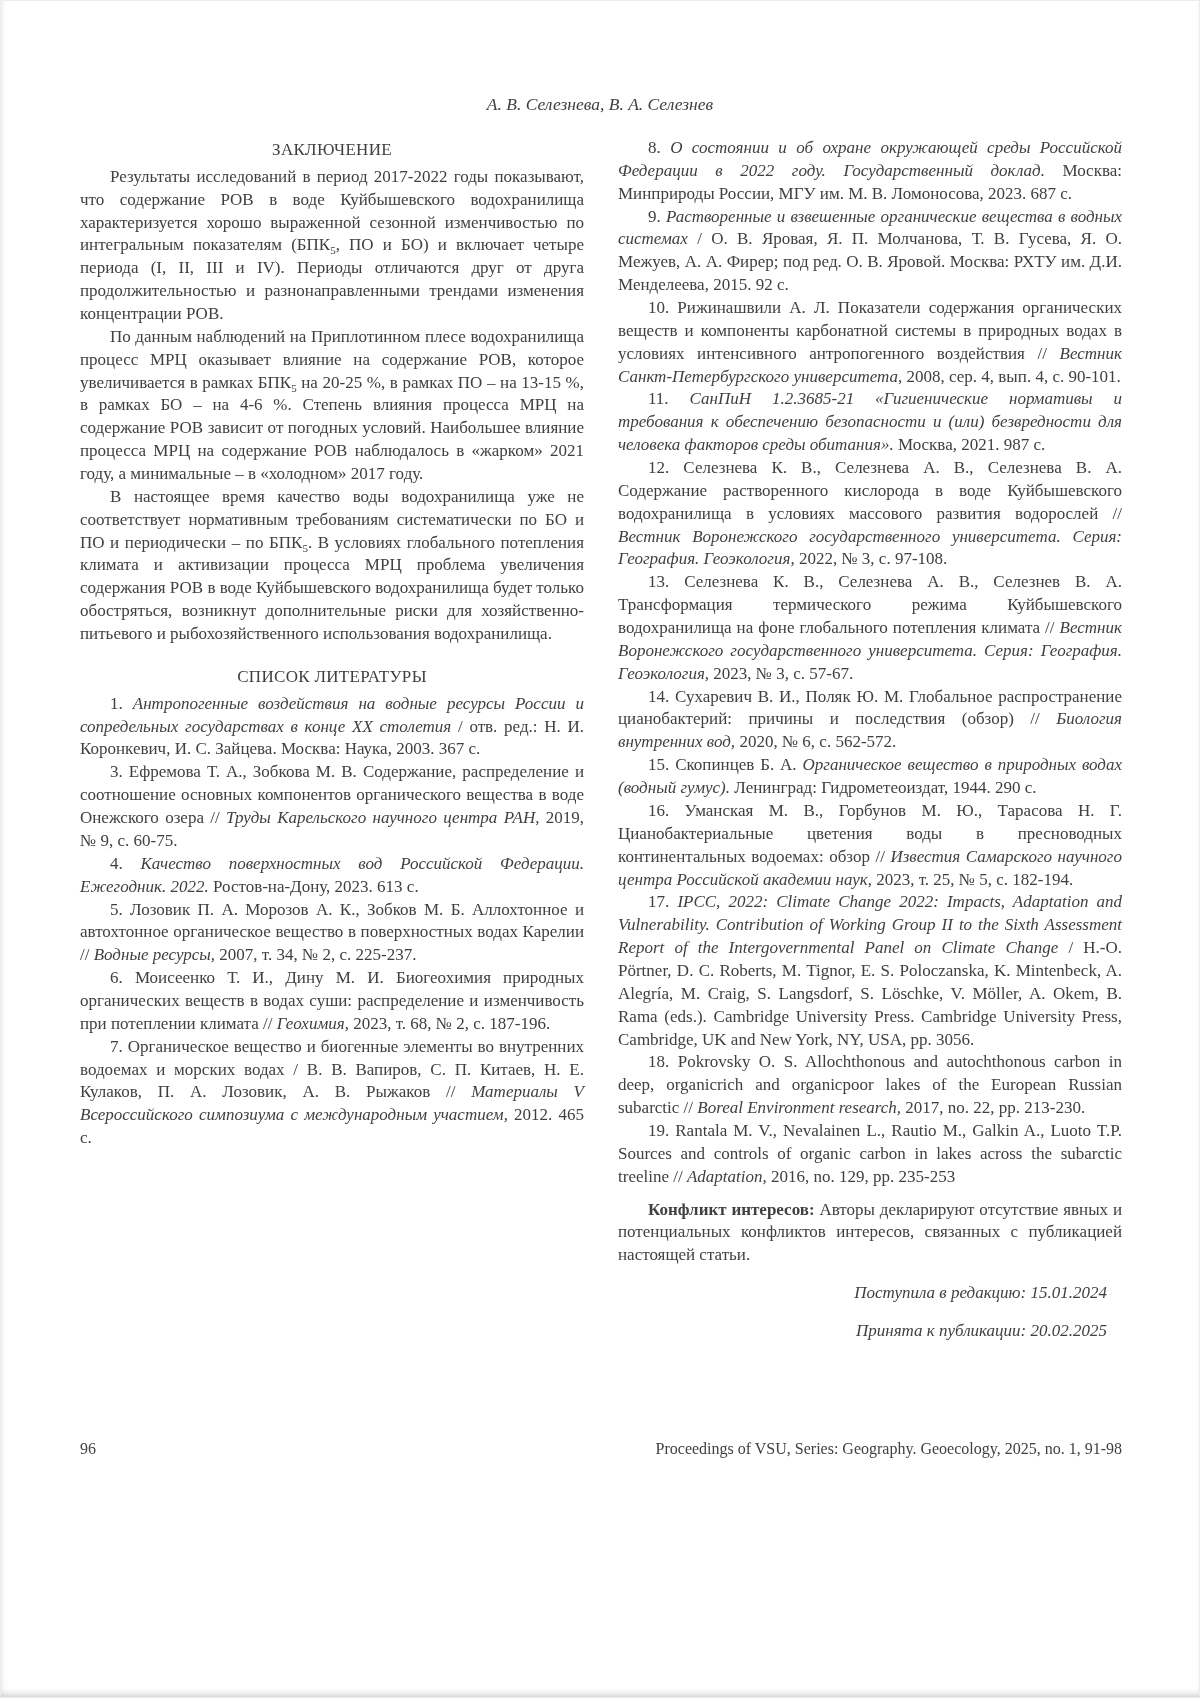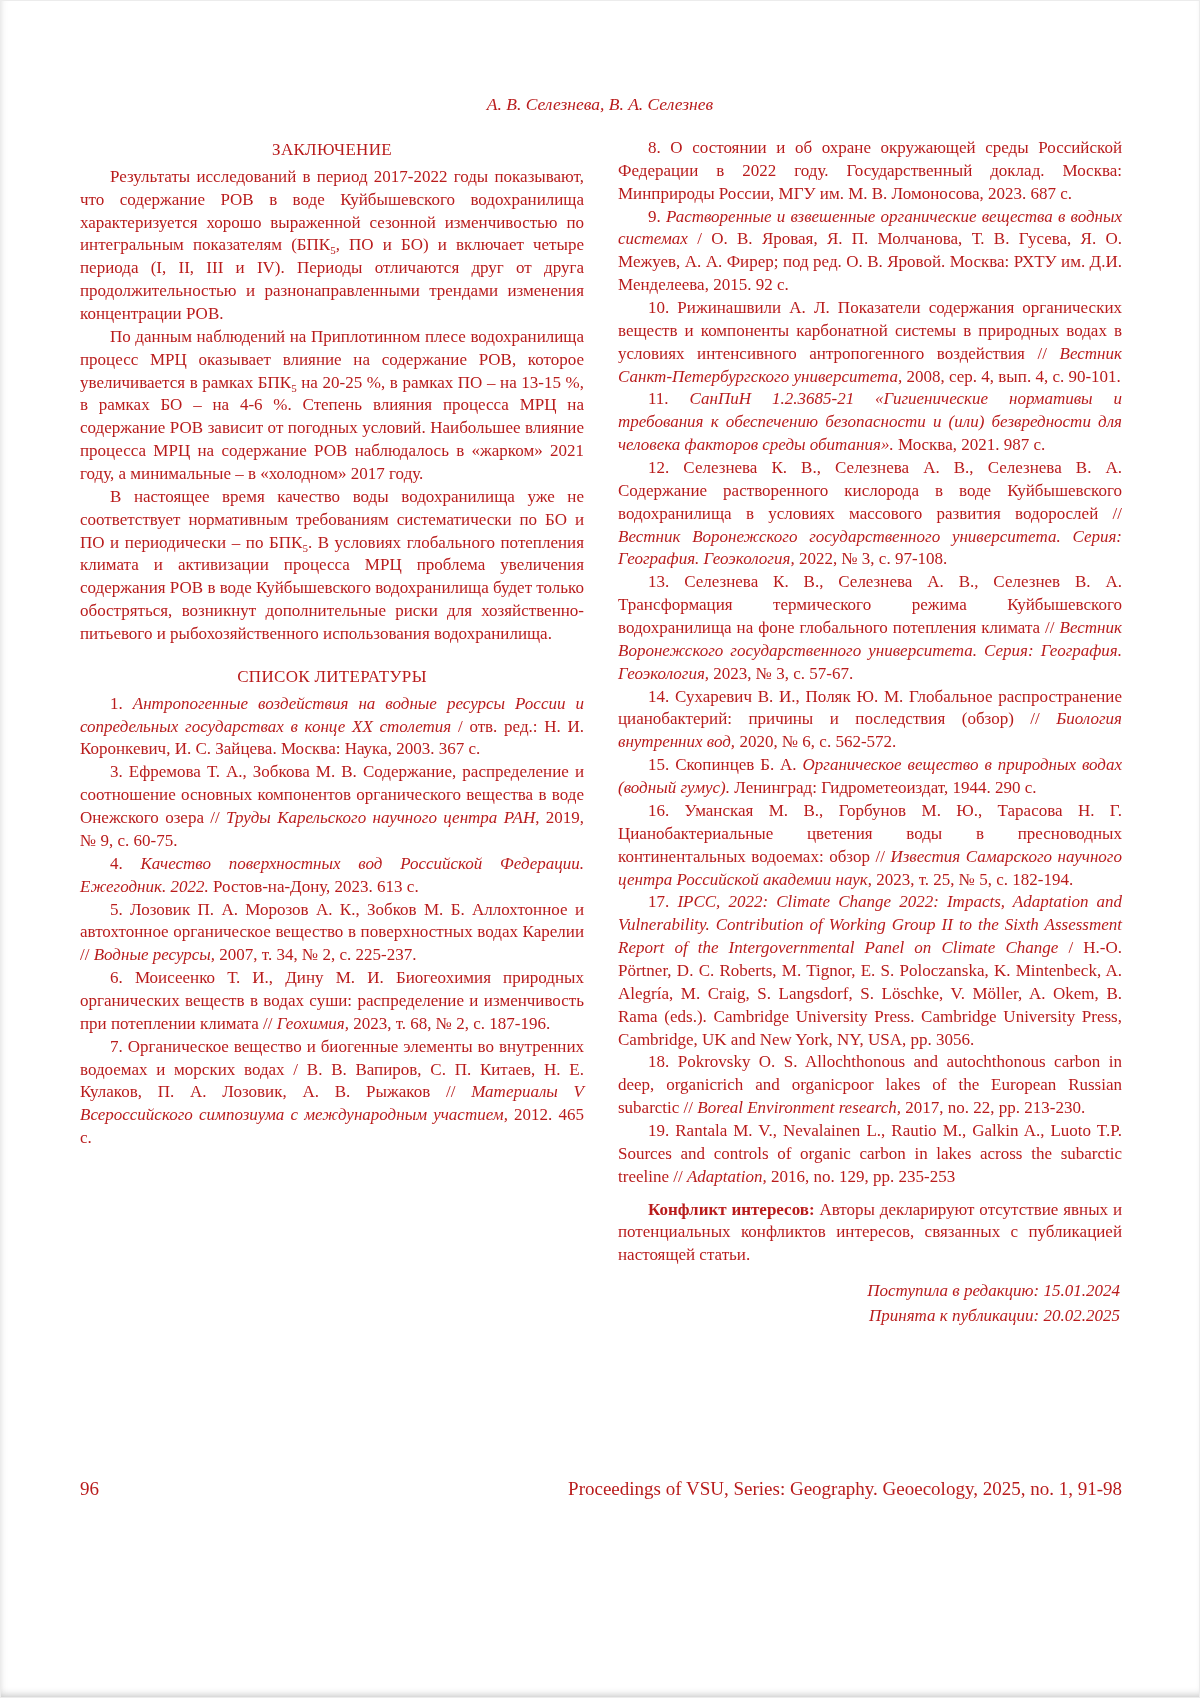--- a/index.html
+++ b/index.html
@@ -2,21 +2,21 @@
 <html lang="ru"><head>
 <meta charset="utf-8">
 <style>
   html, body { margin: 0; padding: 0; background: #ffffff; }
   .page {
     position: relative;
     width: 1200px;
     height: 1698px;
     margin: 0 auto;
     background: #ffffff;
-    color: #b91c1c;
+    color: #404040;
     font-family: "Liberation Serif", "DejaVu Serif", serif;
     overflow: hidden;
     box-shadow: inset 0 0 0 1px #ececec, inset 0 -7px 9px -5px #bdbdbd, inset 7px 0 9px -7px #e0e0e0;
   }
   .running-head {
     padding-top: 94px;
     text-align: center;
     font-style: italic;
     font-size: 17.5px;
   }
@@ -37,36 +37,36 @@
     text-align: center;
     font-size: 17px;
     margin: 2px 0 4px 0;
     letter-spacing: 0.3px;
   }
   .par { margin: 0; text-indent: 30px; }
   .par sub { font-size: 11px; line-height: 0; }
   .ref-heading { margin-top: 20px; }
   .conflict { margin-top: 10px; }
   .date-line {
-    margin: 2px;
+    margin: 15px;
     text-align: right;
     font-style: italic;
     font-size: 17px;
     line-height: 1.345;
   }
   .dates-block { margin-top: 13px; }
   .footer {
     position: absolute;
     left: 80px;
     right: 78px;
-    top: 1478px;
+    top: 1440px;
     display: flex;
     justify-content: space-between;
     align-items: baseline;
-    font-size: 19px;
+    font-size: 16px;
   }
 </style>
 </head>
 <body>
 
 <div class="page">
 
   <div class="running-head">А. В. Селезнева, В. А. Селезнев</div>
 
   <div class="columns">
@@ -80,21 +80,21 @@
       <div class="heading ref-heading">СПИСОК ЛИТЕРАТУРЫ</div>
       <p class="par ref"><span>1. </span><span style="font-style: italic;">Антропогенные воздействия на водные ресурсы России и сопредельных государствах в конце XX столетия</span><span> / отв. ред.: Н. И. Коронкевич, И. С. Зайцева. Москва: Наука, 2003. 367 с.</span></p>
       <p class="par ref"><span>3. Ефремова Т. А., Зобкова М. В. Содержание, распределение и соотношение основных компонентов органического вещества в воде Онежского озера // </span><span style="font-style: italic;">Труды Карельского научного центра РАН</span><span>, 2019, № 9, с. 60-75.</span></p>
       <p class="par ref"><span>4. </span><span style="font-style: italic;">Качество поверхностных вод Российской Федерации. Ежегодник. 2022.</span><span> Ростов-на-Дону, 2023. 613 с.</span></p>
       <p class="par ref"><span>5. Лозовик П. А. Морозов А. К., Зобков М. Б. Аллохтонное и автохтонное органическое вещество в поверхностных водах Карелии // </span><span style="font-style: italic;">Водные ресурсы,</span><span> 2007, т. 34, № 2, с. 225-237.</span></p>
       <p class="par ref"><span>6. Моисеенко Т. И., Дину М. И. Биогеохимия природных органических веществ в водах суши: распределение и изменчивость при потеплении климата // </span><span style="font-style: italic;">Геохимия,</span><span> 2023, т. 68, № 2, с. 187-196.</span></p>
       <p class="par ref"><span>7. Органическое вещество и биогенные элементы во внутренних водоемах и морских водах / В. В. Вапиров, С. П. Китаев, Н. Е. Кулаков, П. А. Лозовик, А. В. Рыжаков // </span><span style="font-style: italic;">Материалы V Всероссийского симпозиума с международным участием,</span><span> 2012. 465 с.</span></p>
     </div>
 
     <div class="col">
-      <p class="par ref"><span>8. </span><span style="">О состоянии и об охране окружающей среды Российской Федерации в 2022 году. Государственный доклад.</span><span> Москва: Минприроды России, МГУ им. М. В. Ломоносова, 2023. 687 с.</span></p>
+      <p class="par ref"><span>8. </span><span style="font-style: italic;">О состоянии и об охране окружающей среды Российской Федерации в 2022 году. Государственный доклад.</span><span> Москва: Минприроды России, МГУ им. М. В. Ломоносова, 2023. 687 с.</span></p>
       <p class="par ref"><span>9. </span><span style="font-style: italic;">Растворенные и взвешенные органические вещества в водных системах</span><span> / О. В. Яровая, Я. П. Молчанова, Т. В. Гусева, Я. О. Межуев, А. А. Фирер; под ред. О. В. Яровой. Москва: РХТУ им. Д.И. Менделеева, 2015. 92 с.</span></p>
       <p class="par ref"><span>10. Рижинашвили А. Л. Показатели содержания органических веществ и компоненты карбонатной системы в природных водах в условиях интенсивного антропогенного воздействия // </span><span style="font-style: italic;">Вестник Санкт-Петербургского университета,</span><span> 2008, сер. 4, вып. 4, с. 90-101.</span></p>
       <p class="par ref"><span>11. </span><span style="font-style: italic;">СанПиН 1.2.3685-21 «Гигиенические нормативы и требования к обеспечению безопасности и (или) безвредности для человека факторов среды обитания».</span><span> Москва, 2021. 987 с.</span></p>
       <p class="par ref"><span>12. Селезнева К. В., Селезнева А. В., Селезнева В. А. Содержание растворенного кислорода в воде Куйбышевского водохранилища в условиях массового развития водорослей // </span><span style="font-style: italic;">Вестник Воронежского государственного университета. Серия: География. Геоэкология,</span><span> 2022, № 3, с. 97-108.</span></p>
       <p class="par ref"><span>13. Селезнева К. В., Селезнева А. В., Селезнев В. А. Трансформация термического режима Куйбышевского водохранилища на фоне глобального потепления климата // </span><span style="font-style: italic;">Вестник Воронежского государственного университета. Серия: География. Геоэкология,</span><span> 2023, № 3, с. 57-67.</span></p>
       <p class="par ref"><span>14. Сухаревич В. И., Поляк Ю. М. Глобальное распространение цианобактерий: причины и последствия (обзор) // </span><span style="font-style: italic;">Биология внутренних вод,</span><span> 2020, № 6, с. 562-572.</span></p>
       <p class="par ref"><span>15. Скопинцев Б. А. </span><span style="font-style: italic;">Органическое вещество в природных водах (водный гумус).</span><span> Ленинград: Гидрометеоиздат, 1944. 290 с.</span></p>
       <p class="par ref"><span>16. Уманская М. В., Горбунов М. Ю., Тарасова Н. Г. Цианобактериальные цветения воды в пресноводных континентальных водоемах: обзор // </span><span style="font-style: italic;">Известия Самарского научного центра Российской академии наук</span><span>, 2023, т. 25, № 5, с. 182-194.</span></p>
       <p class="par ref"><span>17. </span><span style="font-style: italic;">IPCC, 2022: Climate Change 2022: Impacts, Adaptation and Vulnerability. Contribution of Working Group II to the Sixth Assessment Report of the Intergovernmental Panel on Climate Change</span><span> / H.-O. Pörtner, D. C. Roberts, M. Tignor, E. S. Poloczanska, K. Mintenbeck, A. Alegría, M. Craig, S. Langsdorf, S. Löschke, V. Möller, A. Okem, B. Rama (eds.). Cambridge University Press. Cambridge University Press, Cambridge, UK and New York, NY, USA, pp. 3056.</span></p>
       <p class="par ref"><span>18. Pokrovsky O. S. Allochthonous and autochthonous carbon in deep, organicrich and organicpoor lakes of the European Russian subarctic // </span><span style="font-style: italic;">Boreal Environment research,</span><span> 2017, no. 22, pp. 213-230.</span></p>

